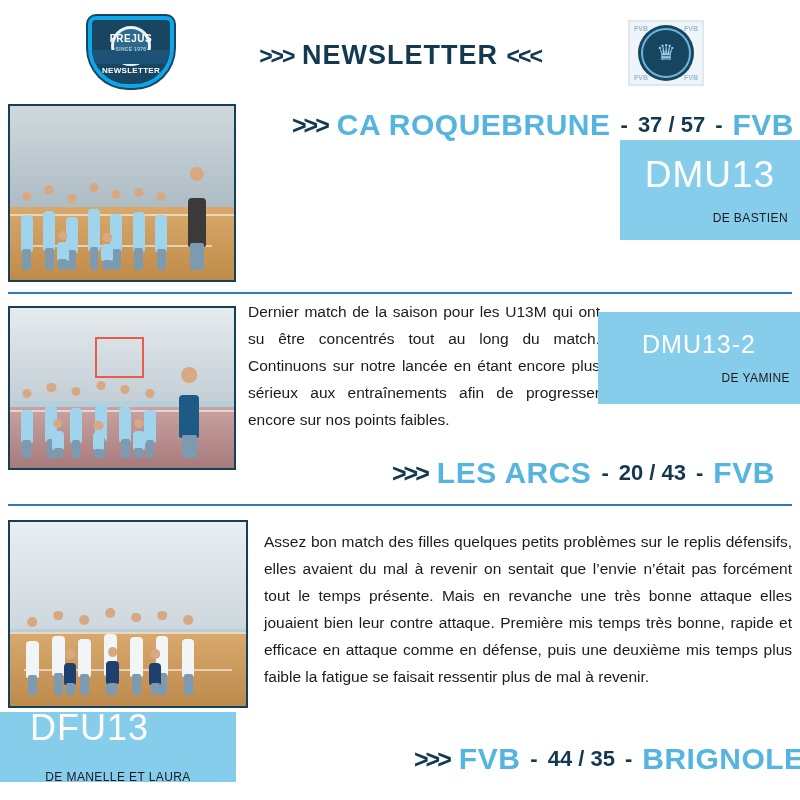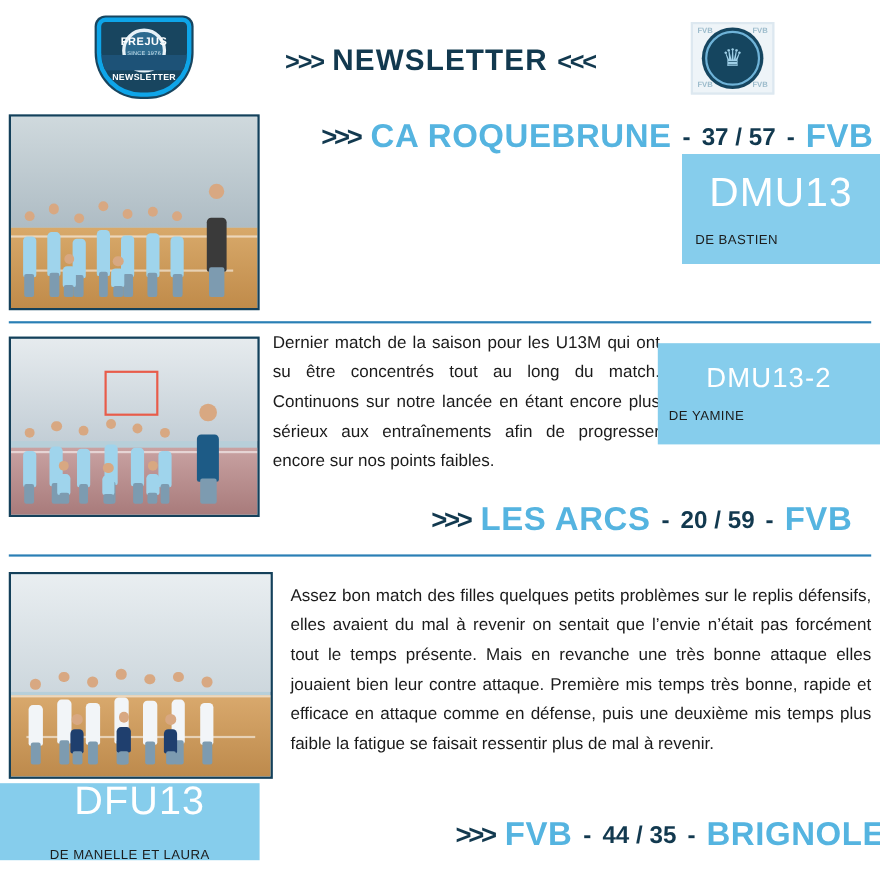--- a/index.html
+++ b/index.html
@@ -189,21 +189,21 @@
     display: flex; flex-direction: column;
     justify-content: center;
   }
   .cat-badge .cat-title {
     color: #ffffff; font-weight: 400;
     letter-spacing: 1px;
     line-height: 1;
   }
   .cat-badge .cat-sub {
     color: #1b1b1b; font-size: 12px;
-    letter-spacing: .4px;
+    text-align: right; letter-spacing: .4px;
   }
 </style>
 </head>
 <body>
 
 <div class="page">
 
   <div class="header">
 
     <div class="logo-left">
@@ -376,21 +376,21 @@
 
   <div class="cat-badge" style="left:598px; top:312px; width:202px; height:92px; padding:8px 10px;">
     <div class="cat-title" style="font-size:25px; text-align:center;">DMU13-2</div>
     <div class="cat-sub" style="margin-top:14px;">DE YAMINE</div>
   </div>
 
   <div class="score-line" style="left:392px; top:456px;">
     <span class="arrows">&gt;&gt;&gt;</span>
     <span class="teamname">LES ARCS</span>
     <span class="sep">-</span>
-    <span class="score">20 / 59</span>
+    <span class="score">20 / 43</span>
     <span class="sep">-</span>
     <span class="teamname">FVB</span>
   </div>
 
   <div class="divider" style="left:8px; top:504px; width:784px;"></div>
 
   <div class="photo" style="left:8px; top:520px; width:240px; height:188px;">
     <div class="court">
       <div class="wall" style="background:linear-gradient(#e9eef1,#cdd7dd);"></div>
       <div class="floor" style="background:linear-gradient(#d9a96d,#bd8a4c); height:40%;"></div>
@@ -447,21 +447,21 @@
             <i class="body"></i>
             <i class="legs"></i>
           </div>
       </div>
     </div>
   </div>
 
   <div class="body-text" style="left:264px; top:528px; width:528px;">Assez bon match des filles quelques petits problèmes sur le replis défensifs, elles avaient du mal à revenir on sentait que l’envie n’était pas forcément tout le temps présente. Mais en revanche une très bonne attaque elles jouaient bien leur contre attaque. Première mis temps très bonne, rapide et efficace en attaque comme en défense, puis une deuxième mis temps plus faible la fatigue se faisait ressentir plus de mal à revenir.</div>
 
   <div class="cat-badge" style="left:0px; top:712px; width:236px; height:70px; padding:6px 12px;">
-    <div class="cat-title" style="font-size:36px; text-align:center; padding-left:18px;">DFU13</div>
+    <div class="cat-title" style="font-size:36px; text-align:left; padding-left:18px;">DFU13</div>
     <div class="cat-sub" style="margin-top:24px; text-align:center;">DE MANELLE  ET LAURA</div>
   </div>
 
   <div class="score-line" style="left:414px; top:742px;">
     <span class="arrows">&gt;&gt;&gt;</span>
     <span class="teamname">FVB</span>
     <span class="sep">-</span>
     <span class="score">44 / 35</span>
     <span class="sep">-</span>
     <span class="teamname">BRIGNOLES</span>

